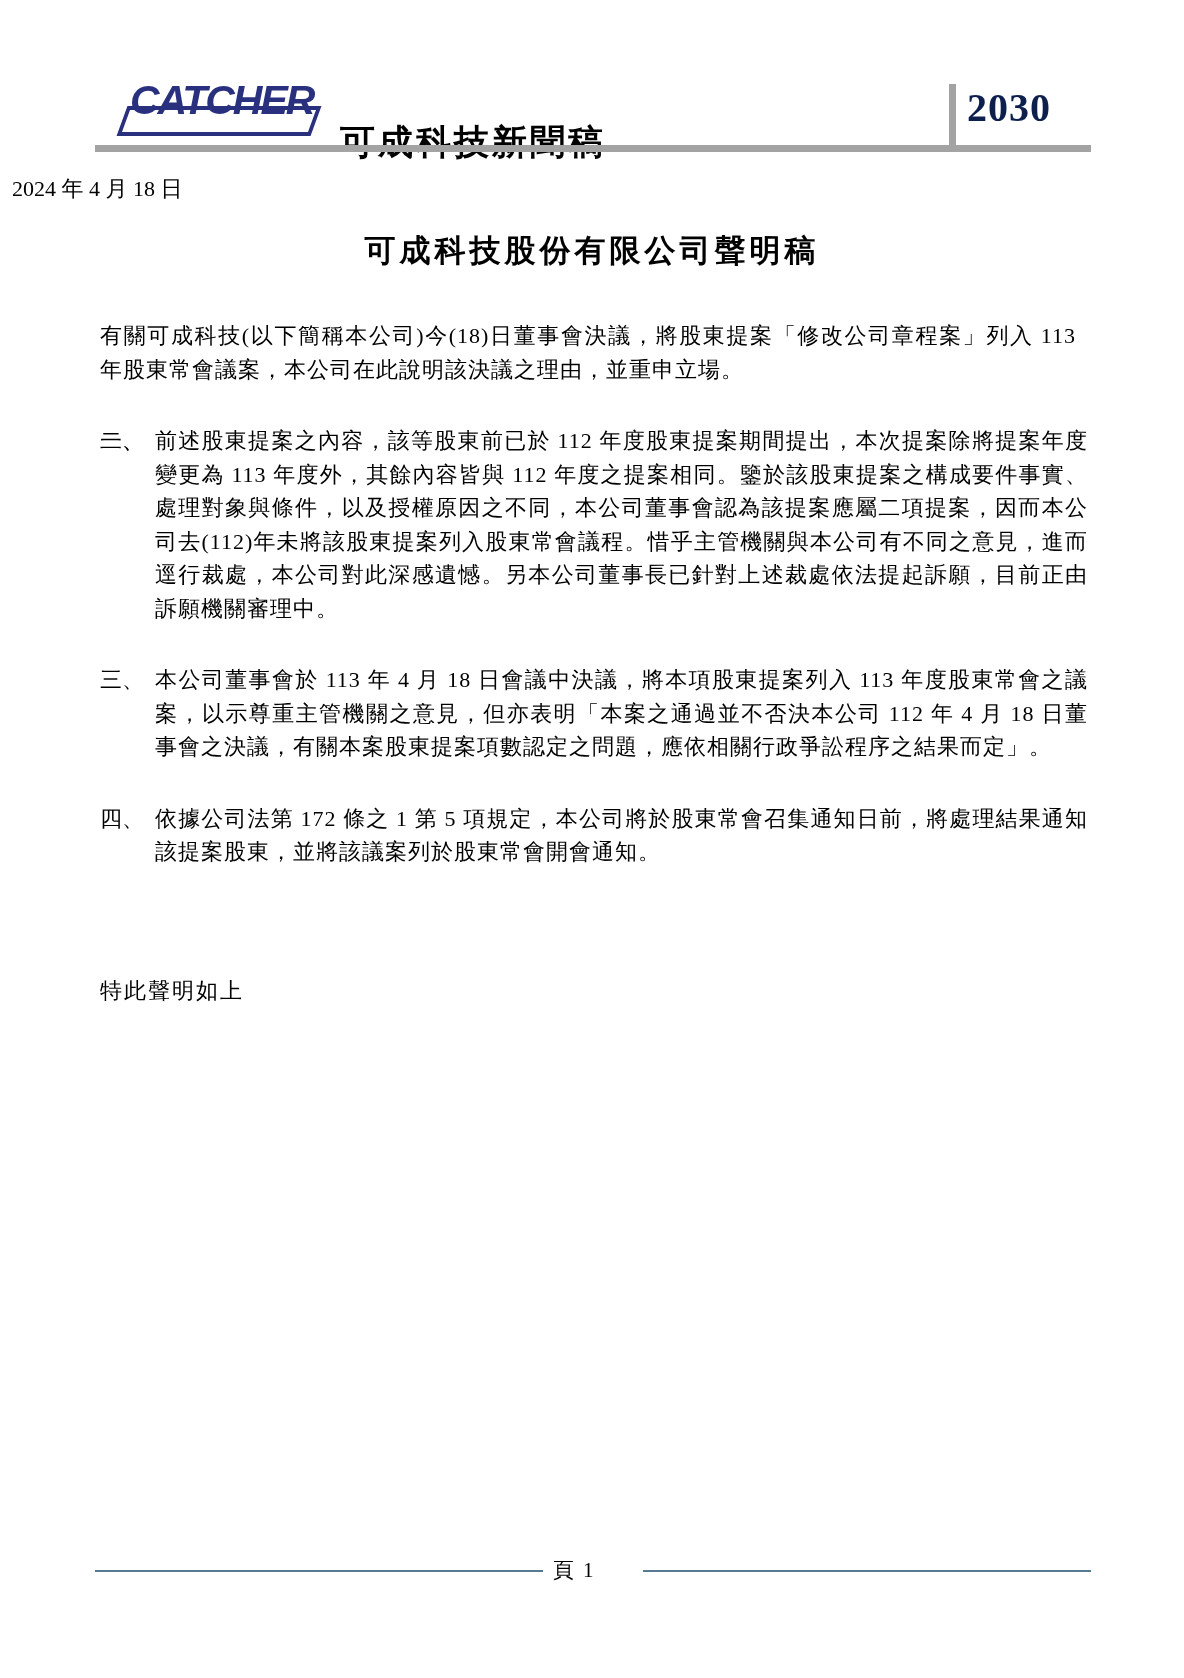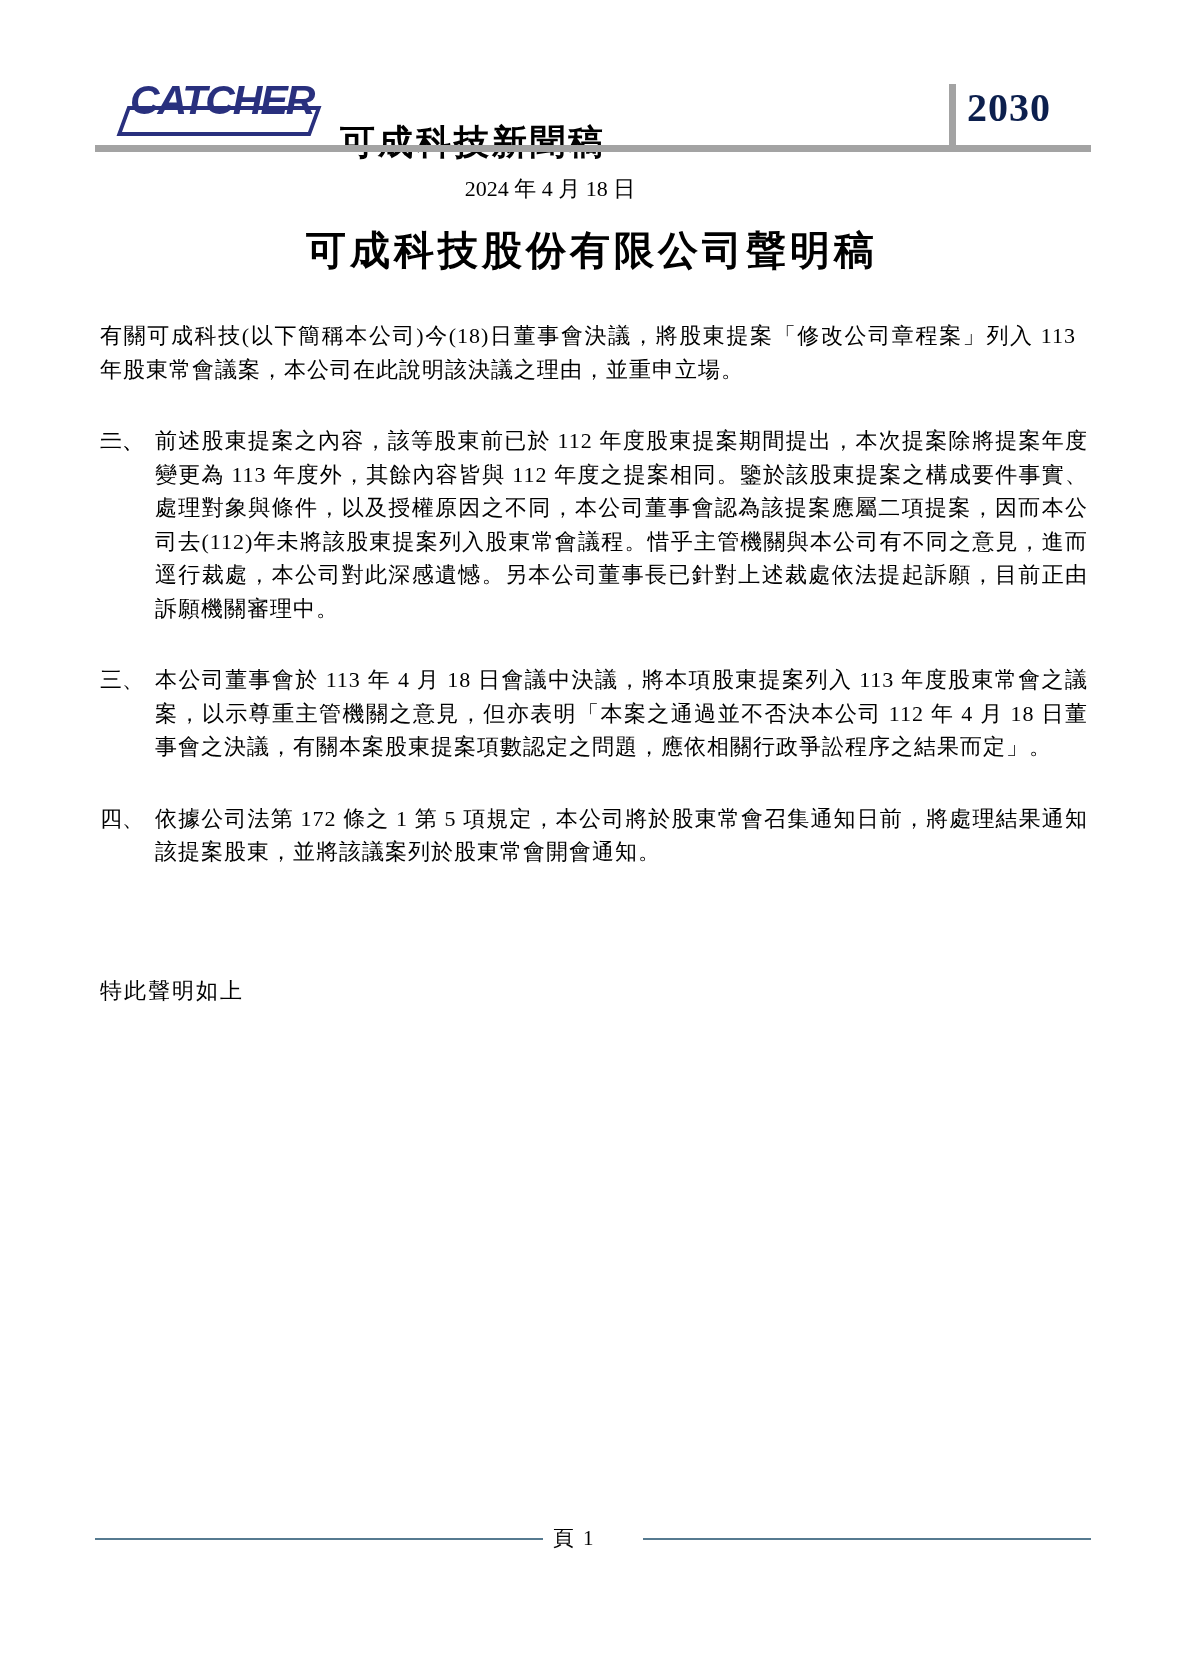--- a/index.html
+++ b/index.html
@@ -45,28 +45,28 @@
     position:absolute; left:967px; top:84px;
     font-size:40px; font-weight:bold; color:#0c1f4d;
     letter-spacing:1px;
   }
 
   .header-rule { position:absolute; left:95px; top:145px; width:996px; height:7px; background:#a3a3a3; }
 
   
   .date-line {
     margin:20px 96px 0 12px;
-    text-align:center;
+    text-align:left;
     font-size:22px; line-height:33px;
   }
 
   .doc-title {
     margin:24px 0 0 0;
     text-align:center;
-    font-size:40px; font-weight:bold; letter-spacing:4px;
+    font-size:31px; font-weight:bold; letter-spacing:4px;
     line-height:44px;
   }
 
   .content { padding:0 96px 0 100px; font-size:22px; line-height:33.5px; }
 
   .intro {
     margin:46px 12px 0 0;
     text-align:justify;
     letter-spacing:1px;
   }
@@ -77,21 +77,21 @@
     padding-left:55px;
     text-align:justify;
     letter-spacing:1px;
   }
   .item-marker { position:absolute; left:0; top:0; letter-spacing:0; }
 
   .closing { margin:105px 0 0 0; letter-spacing:2px; }
 
   
   .footer {
-    position:absolute; left:95px; top:1522px; width:996px;
+    position:absolute; left:95px; top:1554px; width:996px;
     display:flex; align-items:center;
     font-size:21px; line-height:33px;
   }
   .footer-line { flex:1; height:2px; background:#567a90; }
   .page-label { margin:0 48px 0 10px; white-space:nowrap; letter-spacing:2px; }
 </style>
 </head>
 <body>
 
 <div class="header">

